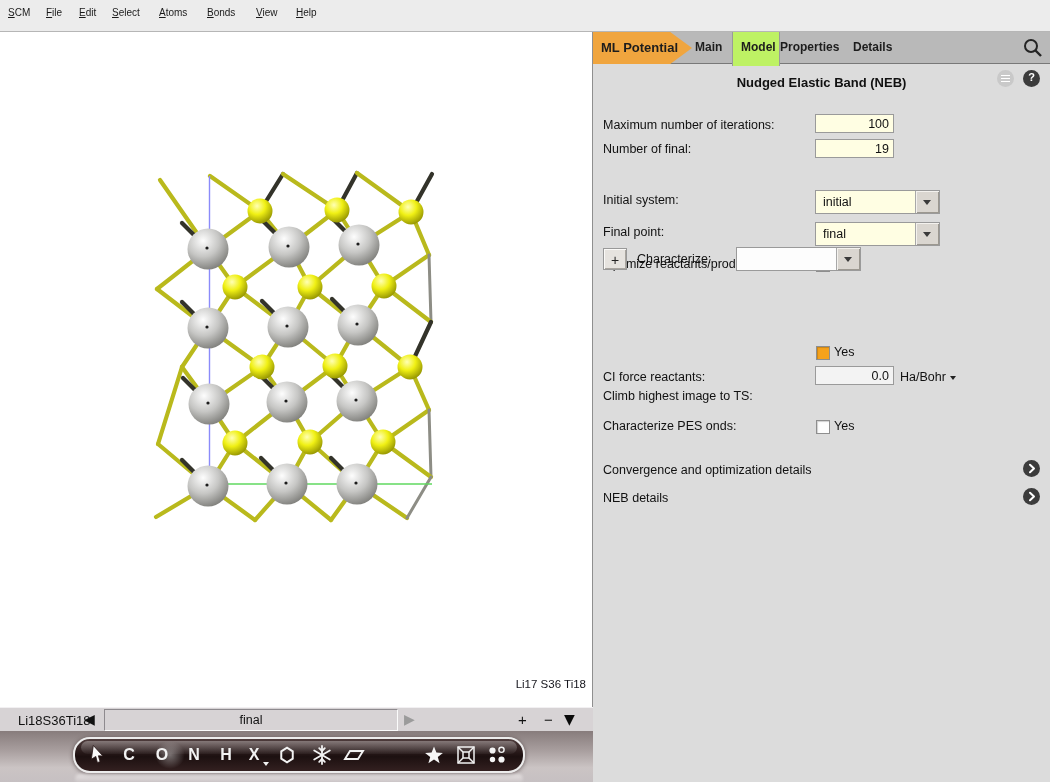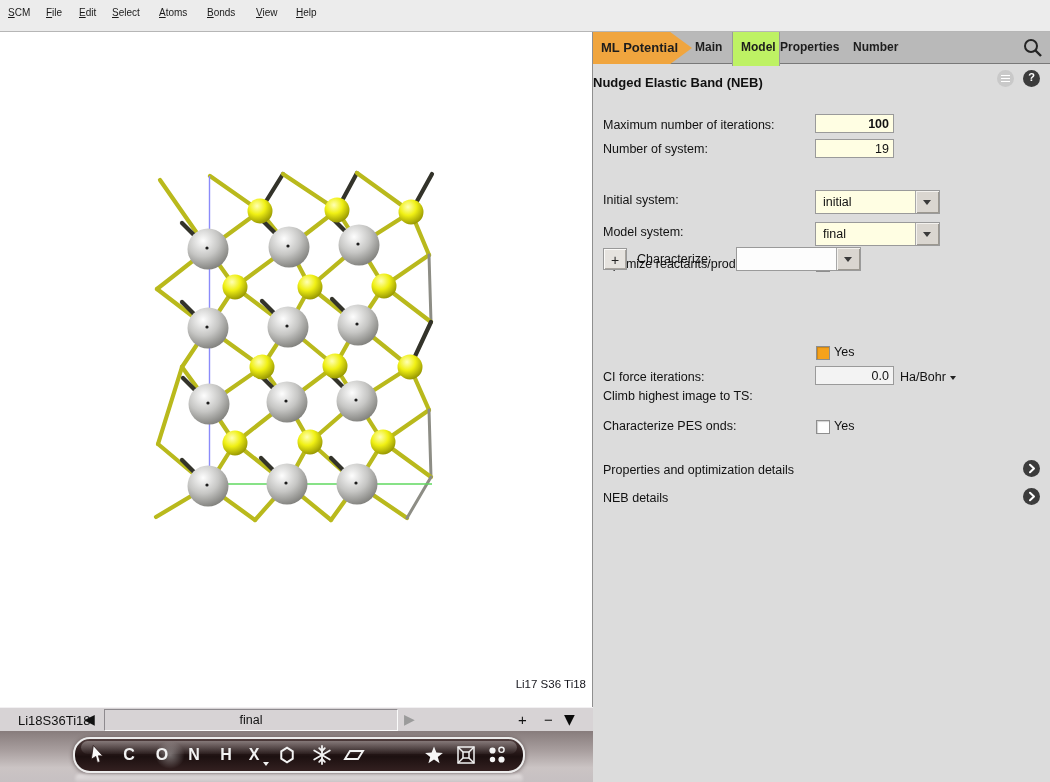--- a/index.html
+++ b/index.html
@@ -39,21 +39,21 @@
   .plusbtn{position:absolute;width:24px;height:22px;background:#e6e3df;border:1px solid #999;
            box-shadow:inset 1px 1px 0 #fbfaf8, inset -1px -1px 0 #a9a59f;
            font-size:14px;color:#222;text-align:center;line-height:21px;cursor:pointer;}
   .circle-ico{position:absolute;width:17px;height:17px;border-radius:50%;}
   .circle-ico.dark{background:#3c3c3c;}
   .circle-ico.lite{background:#c9c9c9;}
   .circle-ico .q{position:absolute;left:0;top:1px;width:17px;text-align:center;font-size:11px;font-weight:bold;color:#fff;}
   .burger{position:absolute;left:4px;top:5px;width:9px;height:7px;
           background:linear-gradient(#fff 0 1.4px,transparent 1.4px 2.8px,#fff 2.8px 4.2px,transparent 4.2px 5.6px,#fff 5.6px 7px);}
   .unit-caret{display:inline-block;width:0;height:0;border-left:3.5px solid transparent;border-right:3.5px solid transparent;border-top:4px solid #222;margin-left:4px;vertical-align:middle;}
-  .ptitle{position:absolute;width:457px;font-size:13px;font-weight:bold;color:#111;}
+  .ptitle{position:absolute;width:457px;text-align:center;font-size:13px;font-weight:bold;color:#111;}
   
   #bottombar{position:absolute;left:0;top:707px;width:593px;height:24px;background:#d7d3d5;border-top:1px solid #f2f0f2;border-bottom:1px solid #474040;box-sizing:content-box;}
   #bb-system{position:absolute;left:18px;top:5px;font-size:13px;color:#111;}
   #bb-prev{position:absolute;left:84px;top:3px;font-size:14px;color:#111;font-family:"DejaVu Sans",sans-serif;cursor:pointer;}
   #bb-field{position:absolute;left:104px;top:1px;width:292px;height:20px;border-top:1px solid #8e8a8e;border-left:1px solid #8e8a8e;border-bottom:1px solid #fbfbfb;border-right:1px solid #fbfbfb;}
   #bb-field span{display:block;text-align:center;font-size:12.5px;color:#111;line-height:20px;}
   #bb-next{position:absolute;left:404px;top:3px;font-size:14px;color:#9b9b9b;font-family:"DejaVu Sans",sans-serif;}
   #bb-plus{position:absolute;left:518px;top:3px;font-size:15px;color:#111;cursor:pointer;}
   #bb-minus{position:absolute;left:544px;top:3px;font-size:15px;color:#111;cursor:pointer;}
   #bb-menu{position:absolute;left:564px;top:3px;font-size:14px;color:#0a0a0a;font-family:"DejaVu Sans",sans-serif;cursor:pointer;}
@@ -229,78 +229,78 @@
     <div class="tabline" style="left:0;width:139px;"></div>
     <div class="tabline" style="left:185px;width:272px;"></div>
     <div id="tab-mlpotential">
       <span>ML Potential</span>
     </div>
     <span class="tab-label" style="left:102px;">Main</span>
     <div id="tab-model">
       <span class="tab-label">Model</span>
     </div>
     <span class="tab-label" style="left:187px;">Properties</span>
-    <span class="tab-label" style="left:260px;">Number</span>
+    <span class="tab-label" style="left:260px;">Details</span>
     <svg id="tab-search" viewBox="0 0 24 24">
       <circle cx="10" cy="10" r="6" fill="none" stroke="#242424" stroke-width="2"></circle>
       <line x1="14.5" y1="14.5" x2="20" y2="20" stroke="#242424" stroke-width="2.4"></line>
     </svg>
   </div>
 
   <div class="ptitle" style="top:43px;">Nudged Elastic Band (NEB)</div>
   <div class="circle-ico lite" style="left:404px;top:38px;">
       <div class="burger"></div>
     </div>
   <div class="circle-ico dark" style="left:430px;top:38px;">
       <div class="q">?</div>
     </div>
 
   <div class="pl" style="left:10px;top:86px;">Maximum number of iterations:</div>
-  <input class="pfield" style="left: 222px; top: 82px; font-weight: bold;" value="100">
-
-  <div class="pl" style="left:10px;top:110px;">Number of system:</div>
+  <input class="pfield" style="left: 222px; top: 82px;" value="100">
+
+  <div class="pl" style="left:10px;top:110px;">Number of final:</div>
   <input class="pfield" style="left: 222px; top: 107px;" value="19">
 
   <div class="pl" style="left:10px;top:161px;">Initial system:</div>
   <div class="combo" style="left:222px;top:158px;">
     <span class="cval">initial</span>
     <span class="cbtn"></span>
   </div>
 
-  <div class="pl" style="left:10px;top:193px;">Model system:</div>
+  <div class="pl" style="left:10px;top:193px;">Final point:</div>
   <div class="combo" style="left:222px;top:190px;">
     <span class="cval">final</span>
     <span class="cbtn"></span>
   </div>
 
   <div class="pl" style="left:10px;top:225px;">Optimize reactants/products:</div>
   <span class="chk on" style="left:223px;top:226px;"></span>
   <div class="pl" style="left:241px;top:225px;">Yes</div>
 
   <button class="plusbtn" style="left:10px;top:216px;">+</button>
   <div class="pl" style="left:44px;top:220px;">Characterize:</div>
   <div class="combo white" style="left:143px;top:215px;">
     <span class="cval"></span>
     <span class="cbtn"></span>
   </div>
 
   <div class="pl" style="left:10px;top:313px;margin-top:44px;">Climb highest image to TS:</div>
   <span class="chk on" style="left:223px;top:314px;"></span>
   <div class="pl" style="left:241px;top:313px;">Yes</div>
 
-  <div class="pl" style="left:10px;top:338px;">CI force iterations:</div>
+  <div class="pl" style="left:10px;top:338px;">CI force reactants:</div>
   <input class="pfield" style="left: 222px; top: 334px; background: rgb(243, 243, 243);" value="0.0">
   <div class="pl" style="left:307px;top:338px;"><span>Ha/Bohr</span><span class="unit-caret"></span></div>
 
   <div class="pl" style="left:10px;top:387px;">Characterize PES onds:</div>
   <span class="chk" style="left:223px;top:388px;"></span>
   <div class="pl" style="left:241px;top:387px;">Yes</div>
 
   <div id="panel-links">
-      <div class="pl" style="left: 10px; top: 431px;">Properties and optimization details</div>
+      <div class="pl" style="left: 10px; top: 431px;">Convergence and optimization details</div>
       <svg width="17" height="17" viewBox="0 0 17 17" style="position: absolute; left: 430px; top: 428px;">
         <circle cx="8.5" cy="8.5" r="8.5" fill="#3c3c3c"></circle>
         <polyline points="7,4.7 11,8.5 7,12.3" fill="none" stroke="#fff" stroke-width="2" stroke-linecap="round" stroke-linejoin="round"></polyline>
       </svg>
       <div class="pl" style="left: 10px; top: 459px;">NEB details</div>
       <svg width="17" height="17" viewBox="0 0 17 17" style="position: absolute; left: 430px; top: 456px;">
         <circle cx="8.5" cy="8.5" r="8.5" fill="#3c3c3c"></circle>
         <polyline points="7,4.7 11,8.5 7,12.3" fill="none" stroke="#fff" stroke-width="2" stroke-linecap="round" stroke-linejoin="round"></polyline>
       </svg>
     </div>

